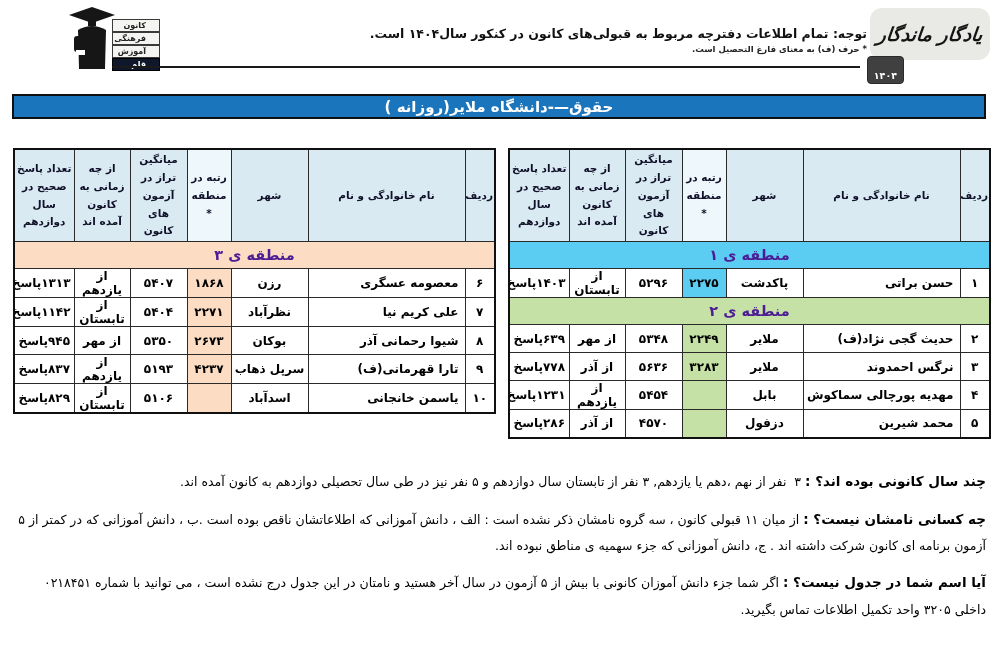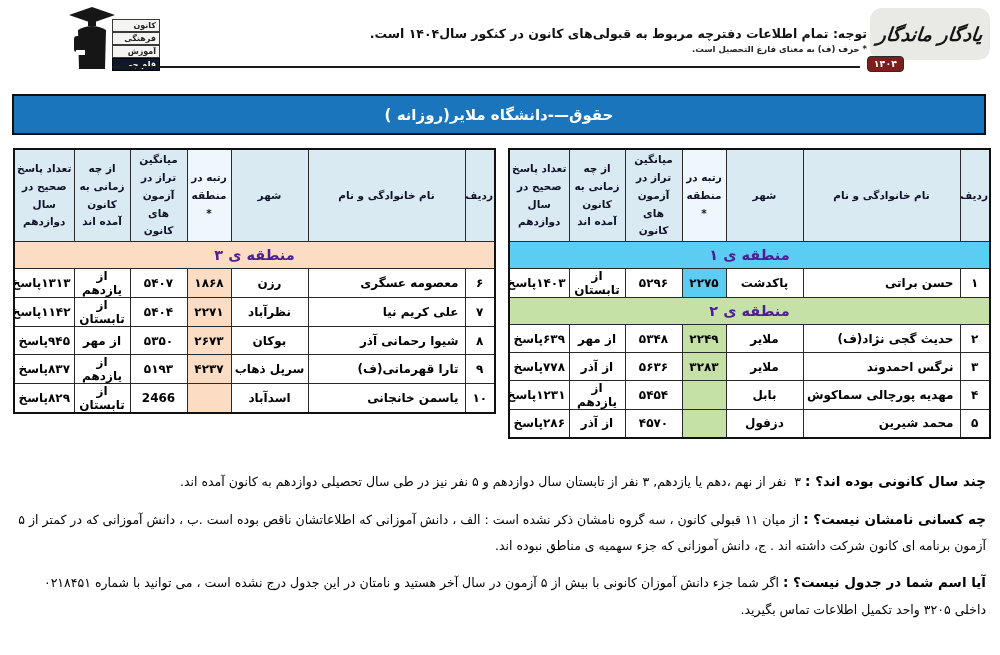--- a/index.html
+++ b/index.html
@@ -12,48 +12,48 @@
     overflow: hidden;
   }
 
   
   .logo-left { position:absolute; top:6px; left:68px; width:92px; height:64px; }
   .logo-left svg { position:absolute; left:0; top:0; }
   .logo-badges { position:absolute; left:44px; top:13px; width:48px; }
   .logo-badge {
     border:1px solid #3a3a3a; background:#f4f4f2; color:#222;
     font-size:8px; font-weight:bold; direction:rtl; text-align:right;
-    padding:1px 3px; height:13px; line-height:10px;
+    padding:1px 13px; height:13px; line-height:10px;
   }
   .logo-badge.dark { background:#0f172a; color:#fff; border-color:#000; }
 
   .header-divider { position:absolute; top:66px; left:112px; width:748px; height:2px; background:#1a1a1a; }
 
   .notice { position:absolute; top:26px; right:133px; direction:rtl; text-align:right; }
   .notice-main { font-size:12.5px; font-weight:bold; color:#111; }
   .notice-sub  { font-size:8.5px; font-weight:bold; color:#222; margin-top:3px; }
 
   .logo-right {
     position:absolute; top:8px; right:10px; width:120px; height:52px;
     background:#e9e9e6; border-radius:12px;
     display:flex; align-items:center; justify-content:center;
   }
   .logo-right .brand {
     font-family:"DejaVu Serif", serif; font-style:italic; font-weight:bold;
     font-size:19px; color:#141414; transform:skewX(-6deg);
   }
   .year-badge {
     position:absolute; top:56px; right:96px;
-    background:#7f1d1d; color:#fff; border:1px solid #2a2a2a; border-radius:4px;
-    font-size:9.5px; font-weight:bold; padding:1px 6px 2px;
+    background:#404040; color:#fff; border:1px solid #2a2a2a; border-radius:4px;
+    font-size:9.5px; font-weight:bold; padding:13px 6px 2px;
   }
 
   
   .title-bar {
-    position:absolute; top:94px; left:12px; width:974px; height:41px;
+    position:absolute; top:94px; left:12px; width:974px; height:25px;
     background:#1b75bc; border:2px solid #101010;
     display:flex; align-items:center; justify-content:center;
   }
   .title-bar span { color:#fff; font-weight:bold; font-size:15px; direction:rtl; }
 
   
   table.results {
     position:absolute; top:148px; direction:rtl;
     border-collapse:collapse; table-layout:fixed; width:481px;
     border:2px solid #101010; background:#fff;
@@ -251,21 +251,21 @@
         <td class="rank" style="background: rgb(252, 221, 195); margin-left: 44px;">۴۲۳۷</td>
         <td>۵۱۹۳</td>
         <td>از یازدهم</td>
         <td>۸۳۷پاسخ</td>
       </tr>
       <tr>
         <td>۱۰</td>
         <td class="name">یاسمن خانجانی</td>
         <td>اسدآباد</td>
         <td class="rank" style="background: rgb(252, 221, 195);"></td>
-        <td>2466</td>
+        <td>۵۱۰۶</td>
         <td>از تابستان</td>
         <td>۸۲۹پاسخ</td>
       </tr>
     </tbody>
   </table>
 
 <div class="faq">
   <p><span class="q">چند سال کانونی بوده اند؟ :</span> <span class="a">۳  نفر از نهم ،دهم یا یازدهم, ۳ نفر از تابستان سال دوازدهم و ۵ نفر نیز در طی سال تحصیلی دوازدهم به کانون آمده اند.</span></p>
   <p><span class="q">چه کسانی نامشان نیست؟ :</span> <span class="a">از میان ۱۱ قبولی کانون ، سه گروه نامشان ذکر نشده است : الف ، دانش آموزانی که اطلاعاتشان ناقص بوده است .ب ، دانش آموزانی که در کمتر از ۵ آزمون برنامه ای کانون شرکت داشته اند . ج، دانش آموزانی که جزء سهمیه ی مناطق نبوده اند.</span></p>
   <p><span class="q">آیا اسم شما در جدول نیست؟ :</span> <span class="a">اگر شما جزء دانش آموزان کانونی با بیش از ۵ آزمون در سال آخر هستید و نامتان در این جدول درج نشده است ، می توانید با شماره ۰۲۱۸۴۵۱ داخلی ۳۲۰۵ واحد تکمیل اطلاعات تماس بگیرید.</span></p>

